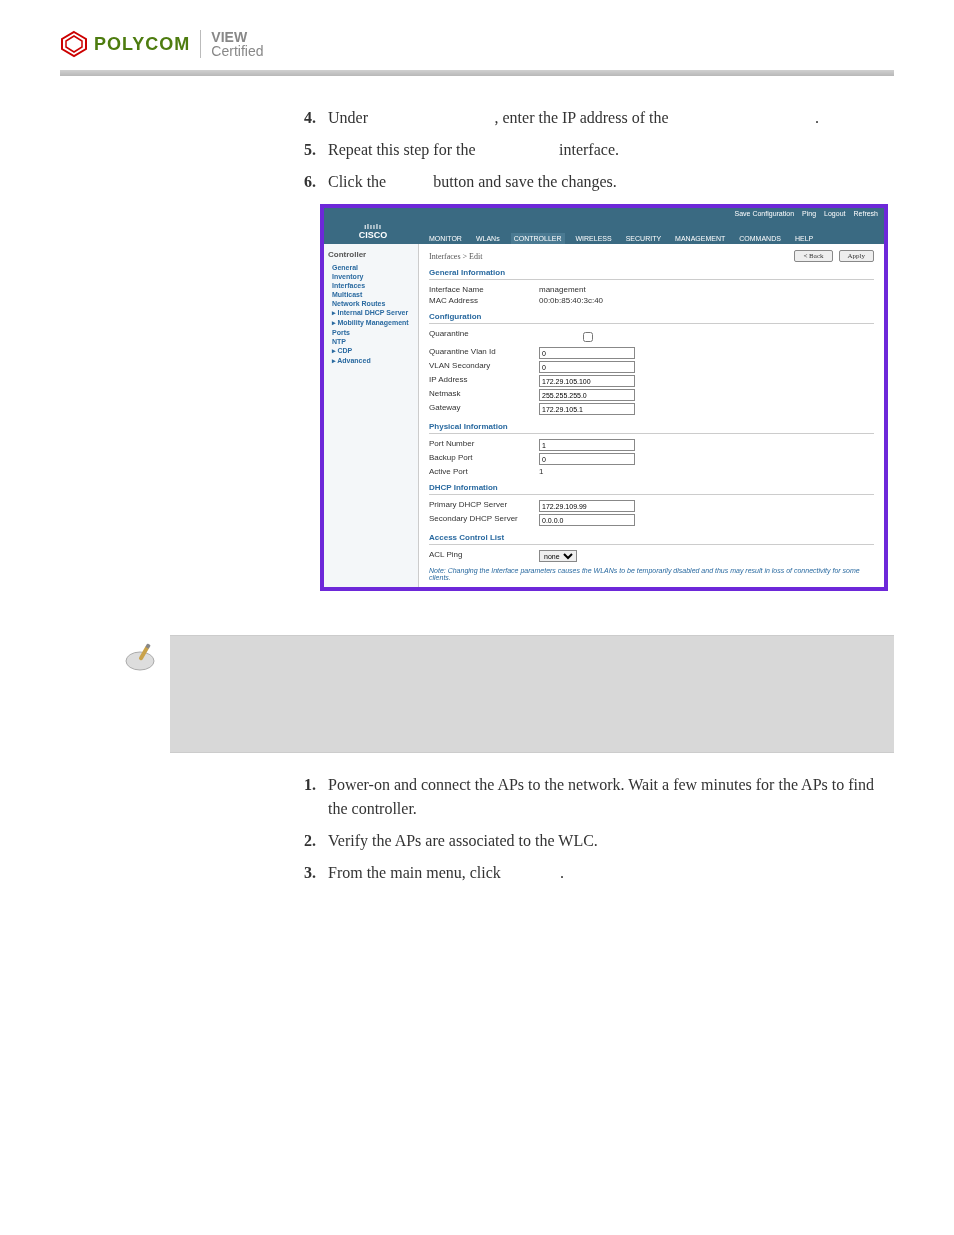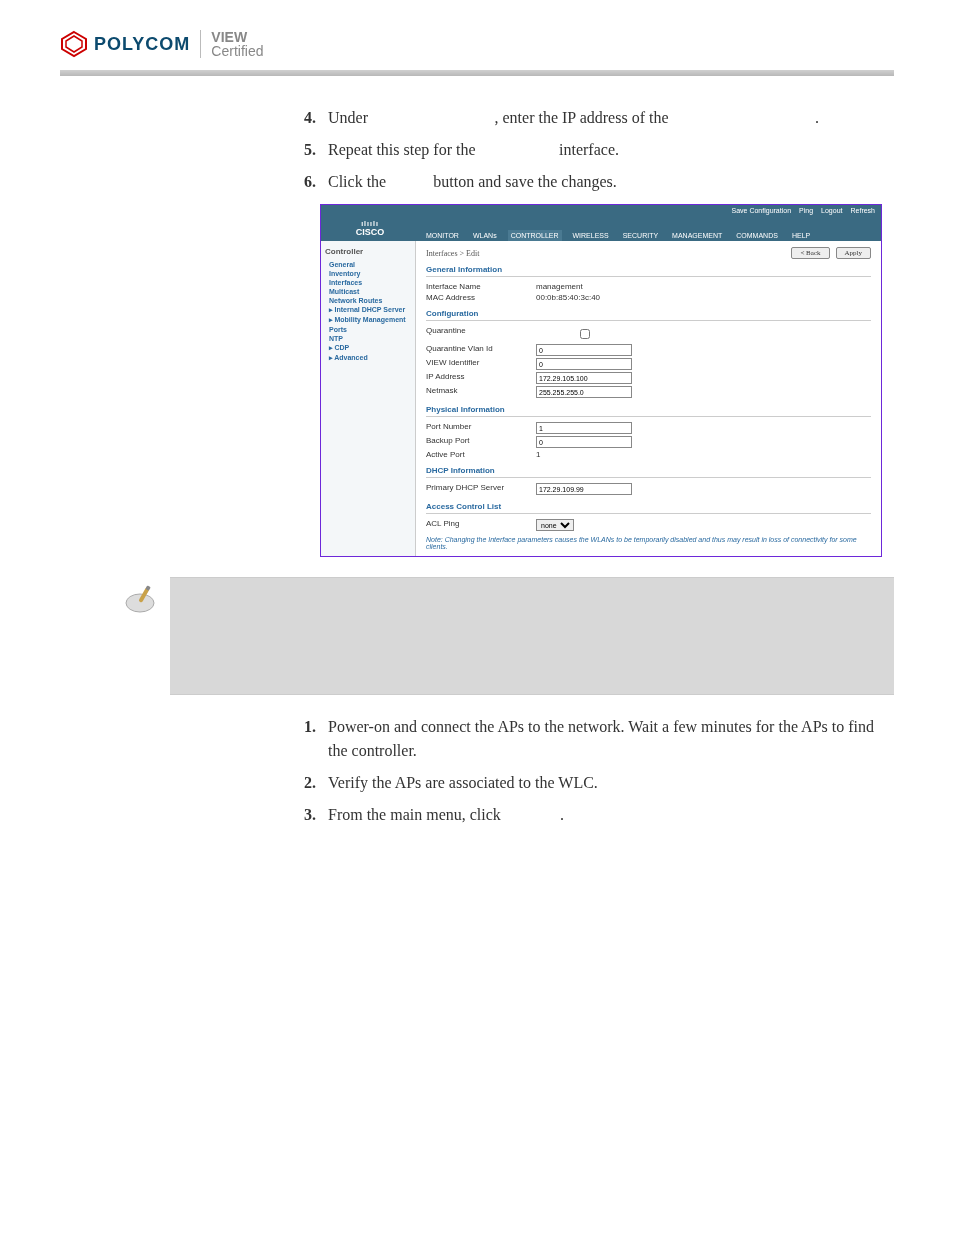--- a/index.html
+++ b/index.html
@@ -21,21 +21,21 @@
     display: flex;
     align-items: center;
     gap: 6px;
   }
   .logo-poly svg { display: block; }
   .poly-word {
     font-family: Arial, sans-serif;
     font-weight: bold;
     font-size: 18px;
     letter-spacing: 1px;
-    color: #0c4a6e;
+    color: #4d7c0f;
   }
   .view-cert {
     border-left: 1px solid #bbb;
     margin-left: 10px;
     padding-left: 10px;
     font-family: Arial, sans-serif;
     font-size: 14px;
     color: #888;
     line-height: 1;
   }
@@ -58,22 +58,22 @@
     font-weight: bold;
     text-align: right;
     padding-right: 12px;
   }
   .step .body { flex: 1; }
   .ph {
     color: transparent;
     user-select: none;
   }
   .screenshot {
-    margin: 10px 0 20px 30px;
-    border: 1px solid #6d28d9;
+    margin: 10px 0 44px 30px;
+    border: 4px solid #6d28d9;
     width: 560px;
     font-family: Arial, sans-serif;
     font-size: 8px;
     background: #fff;
   }
   .ss-top {
     background: #3a6a82;
     color: #fff;
     display: flex;
     justify-content: flex-end;
@@ -298,31 +298,35 @@
                   <div class="lbl">Quarantine</div>
                   <div class="val"><input type="checkbox" style=""></div>
                 </div>
                 <div class="ss-row">
                   <div class="lbl">Quarantine Vlan Id</div>
                   <div class="val"><input type="text" value="0" style=""></div>
                 </div>
               </div>
               <div>
                 <div class="ss-row">
-                  <div class="lbl">VIEW Identifier</div>
+                  <div class="lbl">VLAN Secondary</div>
                   <div class="val"><input type="text" value="0" style=""></div>
                 </div>
                 <div class="ss-row">
                   <div class="lbl">IP Address</div>
                   <div class="val"><input type="text" value="172.29.105.100" style=""></div>
                 </div>
                 <div class="ss-row">
                   <div class="lbl">Netmask</div>
                   <div class="val"><input type="text" value="255.255.255.0" style=""></div>
                 </div>
+                <div class="ss-row">
+                  <div class="lbl">Gateway</div>
+                  <div class="val"><input type="text" value="172.29.105.1" style=""></div>
+                </div>
               </div>
               <div>
                 <div class="ss-section">Physical Information</div>
                 <div class="ss-row">
                   <div class="lbl">Port Number</div>
                   <div class="val"><input type="text" value="1" style=""></div>
                 </div>
                 <div class="ss-row">
                   <div class="lbl">Backup Port</div>
                   <div class="val"><input type="text" value="0" style=""></div>
@@ -330,20 +334,24 @@
                 <div class="ss-row">
                   <div class="lbl">Active Port</div>
                   <div class="val">1</div>
                 </div>
               </div>
               <div>
                 <div class="ss-section">DHCP Information</div>
                 <div class="ss-row">
                   <div class="lbl">Primary DHCP Server</div>
                   <div class="val"><input type="text" value="172.29.109.99" style=""></div>
+                </div>
+                <div class="ss-row">
+                  <div class="lbl">Secondary DHCP Server</div>
+                  <div class="val"><input type="text" value="0.0.0.0" style=""></div>
                 </div>
               </div>
               <div>
                 <div class="ss-section">Access Control List</div>
                 <div class="ss-row">
                   <div class="lbl">ACL Ping</div>
                   <div class="val"><select><option>none</option></select></div>
                 </div>
               </div>
             </div>

